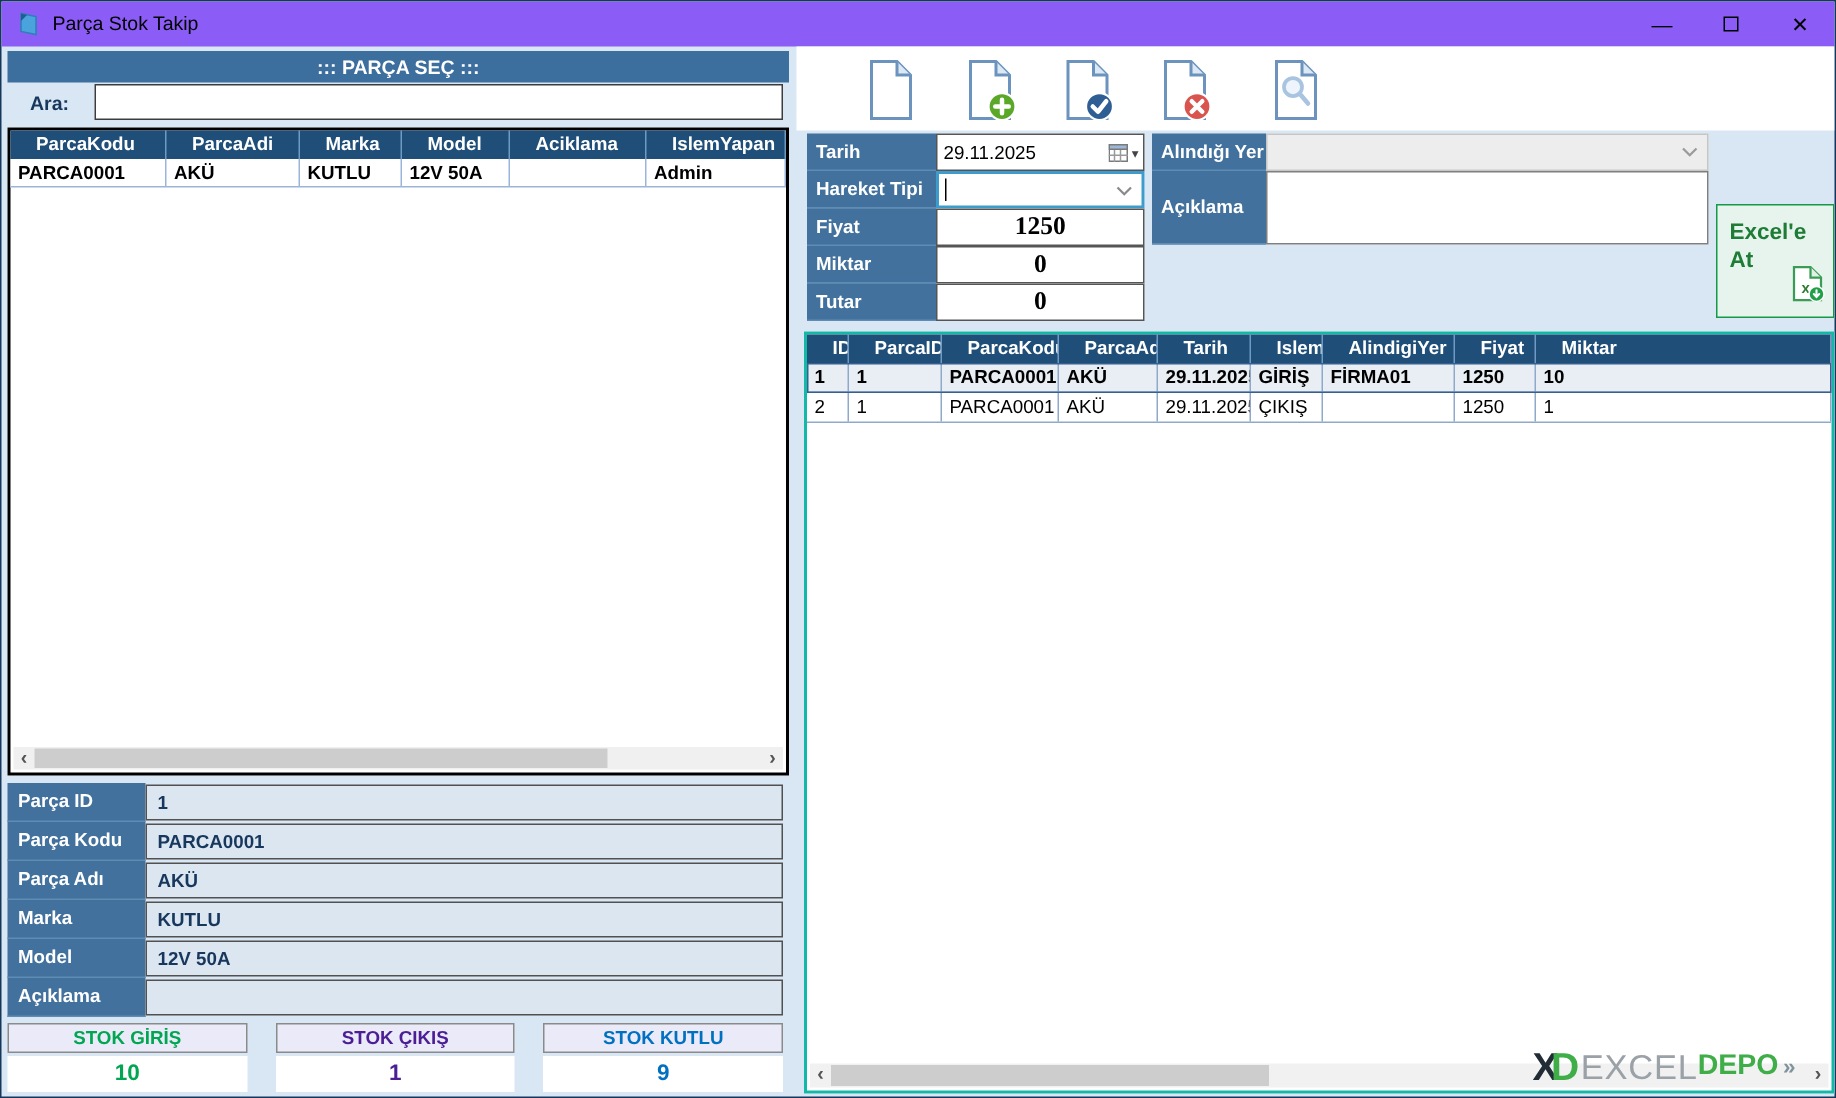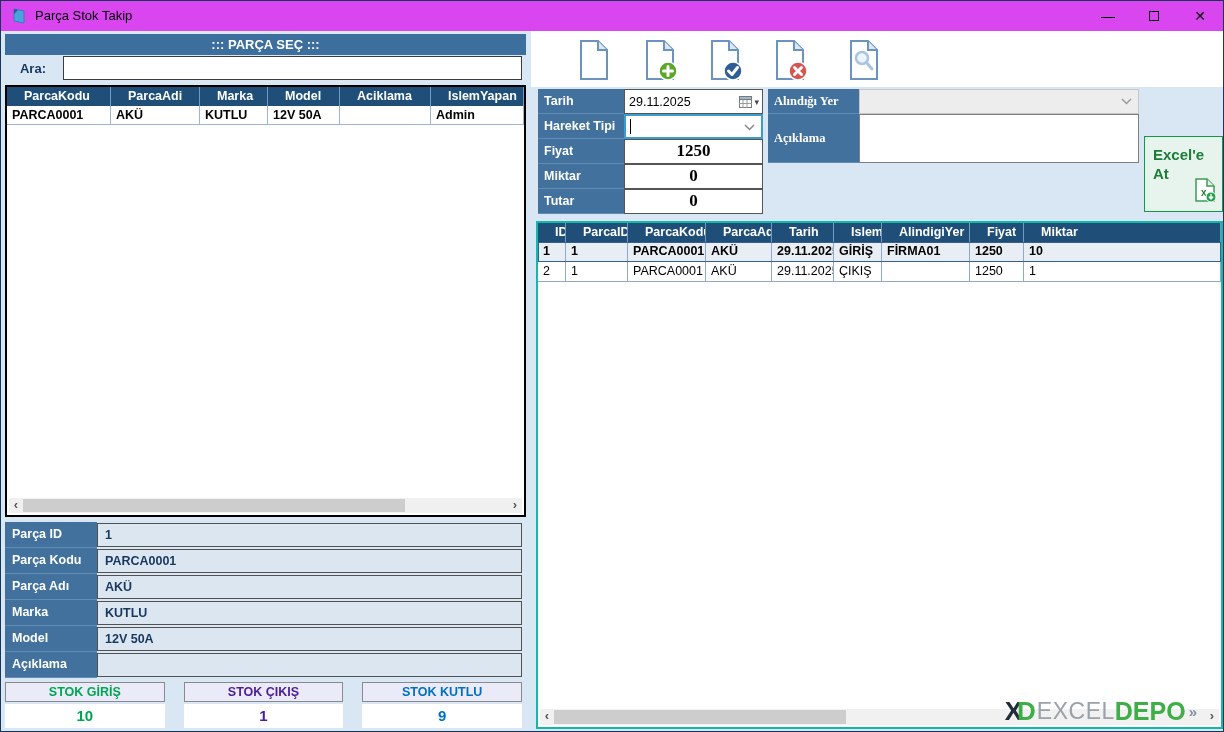--- a/index.html
+++ b/index.html
@@ -2,21 +2,21 @@
 <html><head>
 <meta charset="utf-8">
 <style>
   * { margin:0; padding:0; box-sizing:border-box; }
   body { font-family:"Liberation Sans", sans-serif; background:#9fb6c9; }
   .window {
     position:relative; width:1224px; height:732px;
     border:1px solid #16365c; background:#d9e7f5; overflow:hidden;
   }
   
-  .titlebar { position:absolute; left:0; top:0; right:0; height:30px; background:#d946ef; }
+  .titlebar { position:absolute; left:0; top:0; right:0; height:30px; background:#8b5cf6; }
   .app-icon { position:absolute; left:10px; top:7px; width:16px; height:16px; }
   .title-text { position:absolute; left:34px; top:0; line-height:30px; font-size:13px; color:#000; }
   .win-btn { position:absolute; top:0; width:46px; height:30px; display:flex; align-items:center; justify-content:center; font-size:14px; color:#000; cursor:default; }
   .btn-min { right:92px; } .btn-max { right:46px; } .btn-close { right:0; }
   .max-box { width:10px; height:10px; border:1px solid #000; display:block; }
   
   .lp-header { position:absolute; left:4px; top:33px; width:521px; height:21px; background:#3c6e9e;
     color:#fff; font-weight:bold; font-size:13px; text-align:center; line-height:21px; }
   .ara-label { position:absolute; left:4px; top:55px; width:56px; height:25px; color:#17375d;
     font-weight:bold; font-size:13px; text-align:center; line-height:25px; }
@@ -57,21 +57,21 @@
   .toolbar { position:absolute; left:530px; top:30px; right:0; height:56px; background:#fff; }
   .tool-icon { position:absolute; top:7px; width:36px; height:44px; cursor:default; }
   .ti0{left:46px;} .ti1{left:112px;} .ti2{left:177px;} .ti3{left:242px;} .ti4{left:316px;}
   
   .form-left { position:absolute; left:537px; top:88px; width:225px; }
   .form-right { position:absolute; left:767px; top:88px; width:371px; }
   .f-row { display:flex; height:25px; }
   .f-label { background:#41719c; color:#fff; font-weight:bold; font-size:12.5px;
     line-height:24px; padding-left:6px; border-bottom:1px solid #5f8cb5; overflow:hidden; white-space:nowrap; }
   .form-left .f-label { width:86px; }
-  .form-right .f-label { width:91px;font-family:Liberation Serif, serif; }
+  .form-right .f-label { width:76px; }
   .f-field { flex:1; position:relative; }
   .field-date { background:#fff; border:1px solid #555; display:flex; align-items:center;
     padding:0 3px 0 4px; font-size:12.5px; }
   .field-date .dval { flex:1; }
   .dd-arrow { font-size:9px; color:#444; margin-left:2px; }
   .field-combo-active { background:#fff; border:2px solid #3d9ccc; }
   .caret { position:absolute; left:4px; top:3px; width:1px; height:15px; background:#000; }
   .chev { position:absolute; right:6px; top:8px; }
   .num-field { background:#fff; border:1px solid #555; text-align:center;
     font-family:"Liberation Serif", serif; font-weight:bold; font-size:17px; line-height:21px; }
@@ -95,21 +95,21 @@
   .m-row.sel { background:#e9eef4; outline:1px solid #365f91; outline-offset:-1px; }
   .m-row.sel .gc { font-weight:bold; }
   .mov-grid .hscroll { height:16px; background:#f1f1f1; }
   .mov-grid .hs-thumb { left:14px; width:292px; }
   
   .logo { position:absolute; right:24px; bottom:2px; height:28px; display:flex;
     align-items:center; z-index:5; }
   .logo-x { font-size:26px; font-weight:800; color:#222c36; letter-spacing:-2px; }
   .logo-d { font-size:26px; font-weight:800; color:#3fae49; margin-left:-3px; }
   .logo-excel { font-size:23px; font-weight:400; color:#9aa1a7; letter-spacing:0.5px; margin-left:1px; }
-  .logo-depo { font-size:25px; font-weight:800; color:#3fae49; }
+  .logo-depo { font-size:19px; font-weight:800; color:#3fae49; }
   .logo-chev { font-size:15px; font-weight:bold; color:#7e939b; margin-left:3px; }
 </style>
 </head>
 <body>
 
 <div class="window">
 
   <div class="titlebar">
     <span class="app-icon">
       <svg width="16" height="16" viewBox="0 0 16 16">

